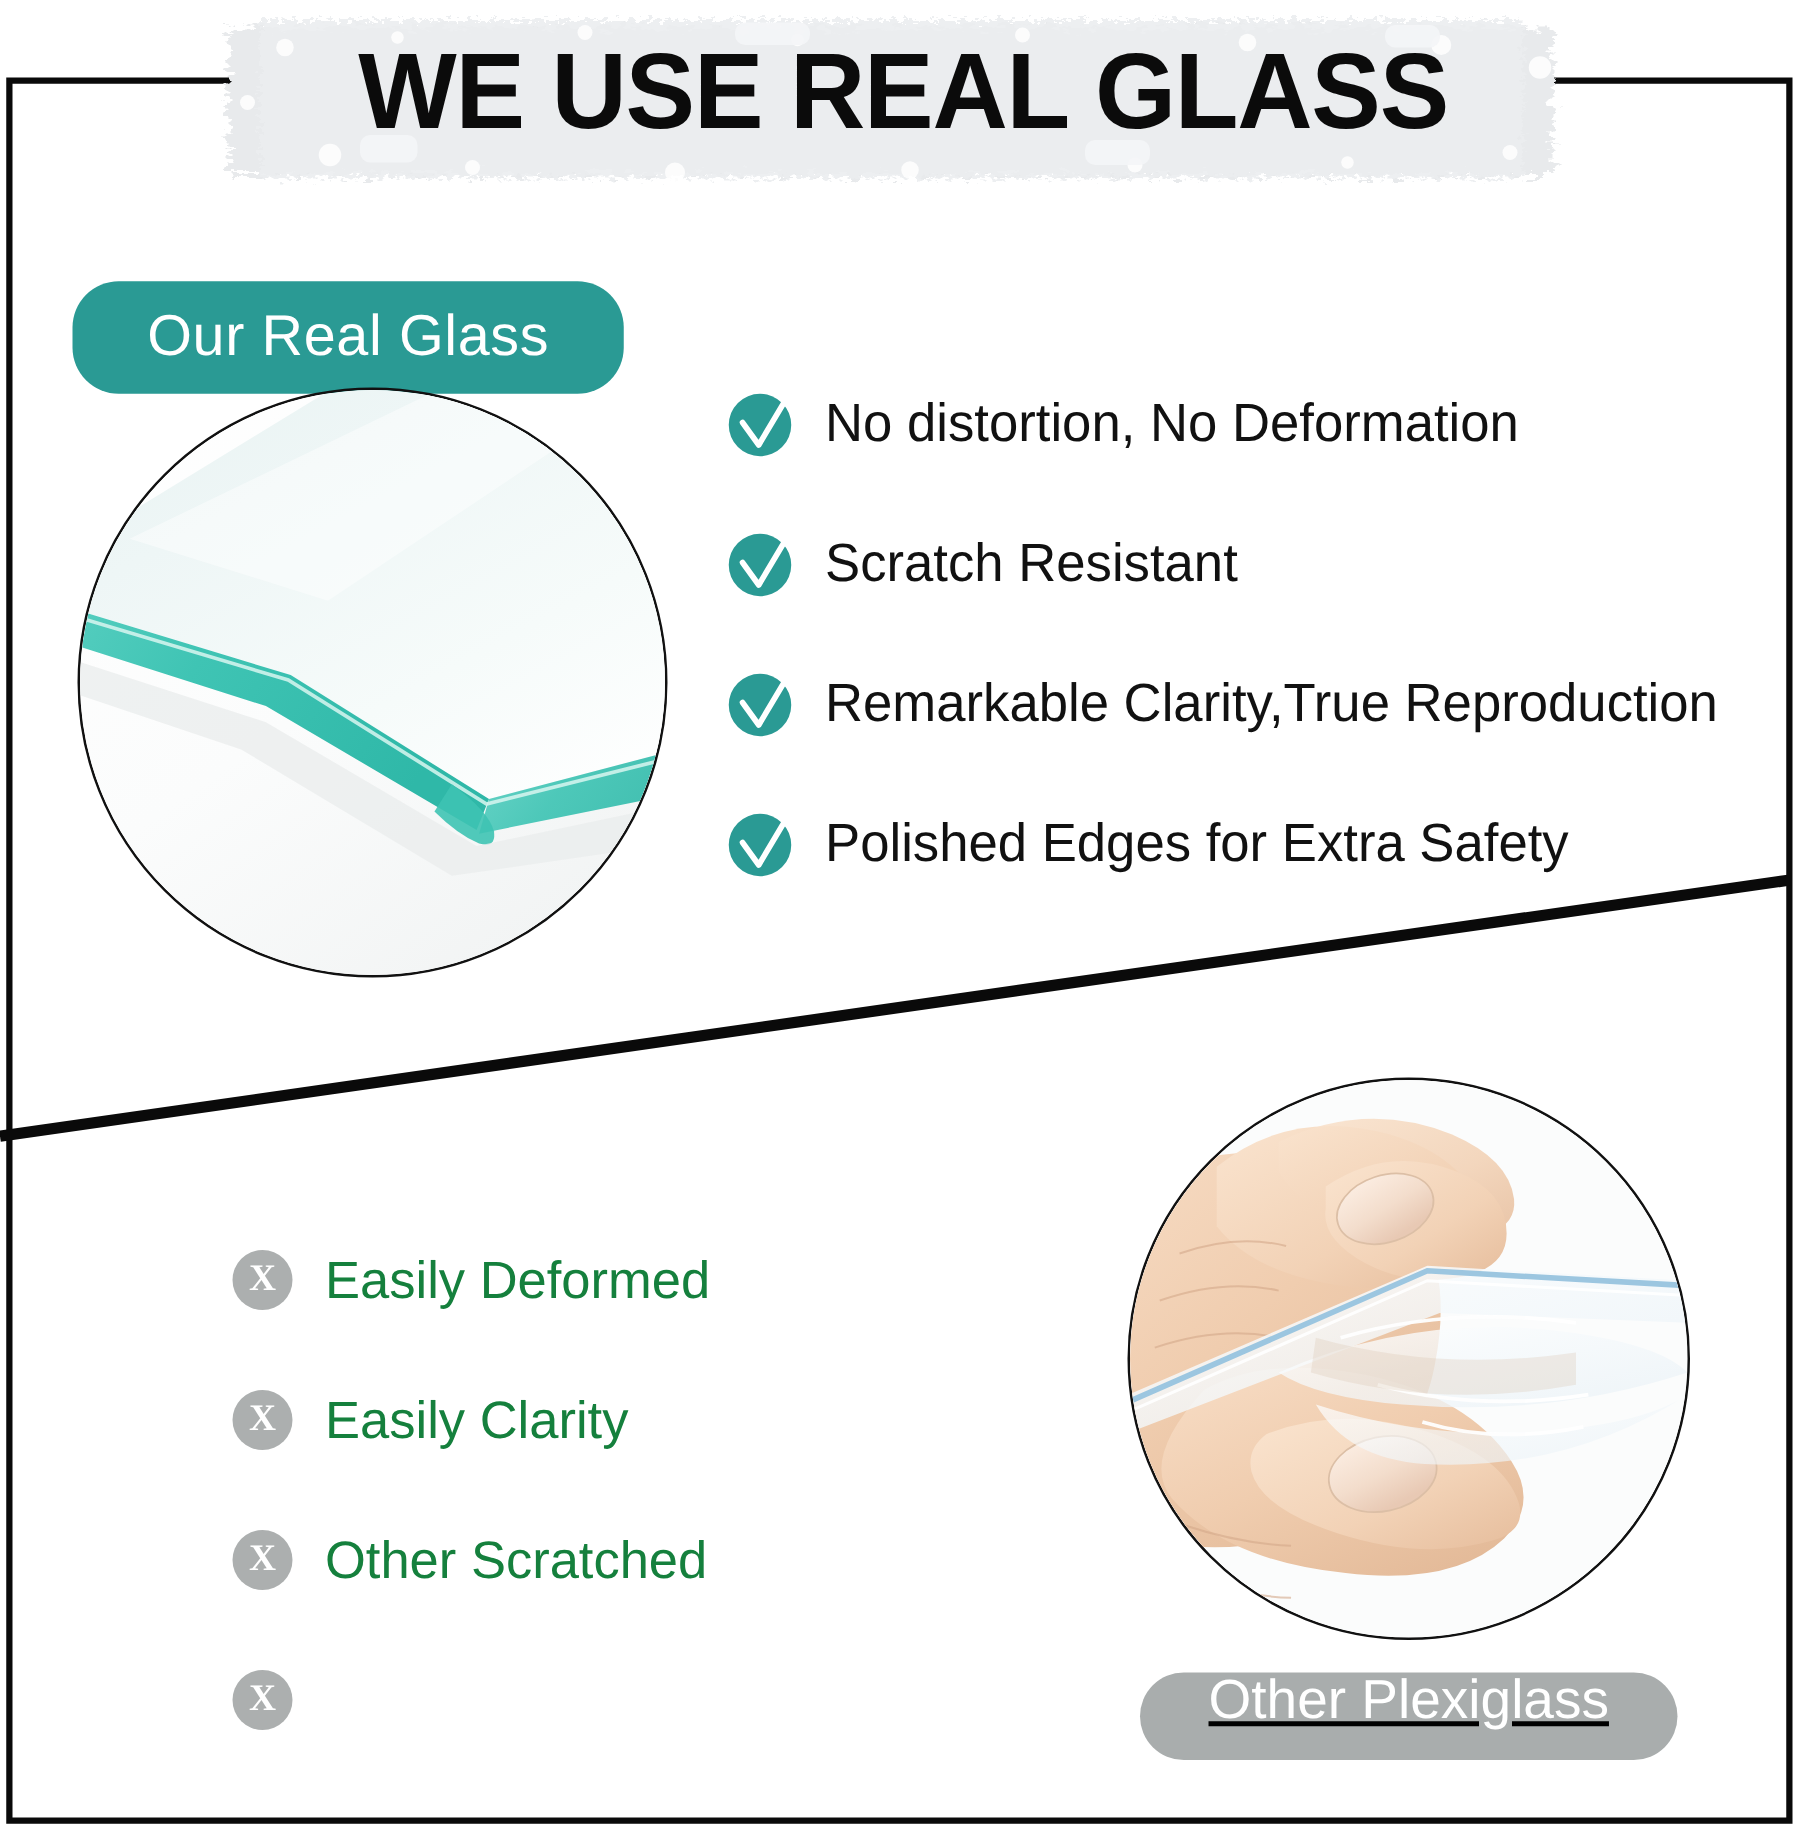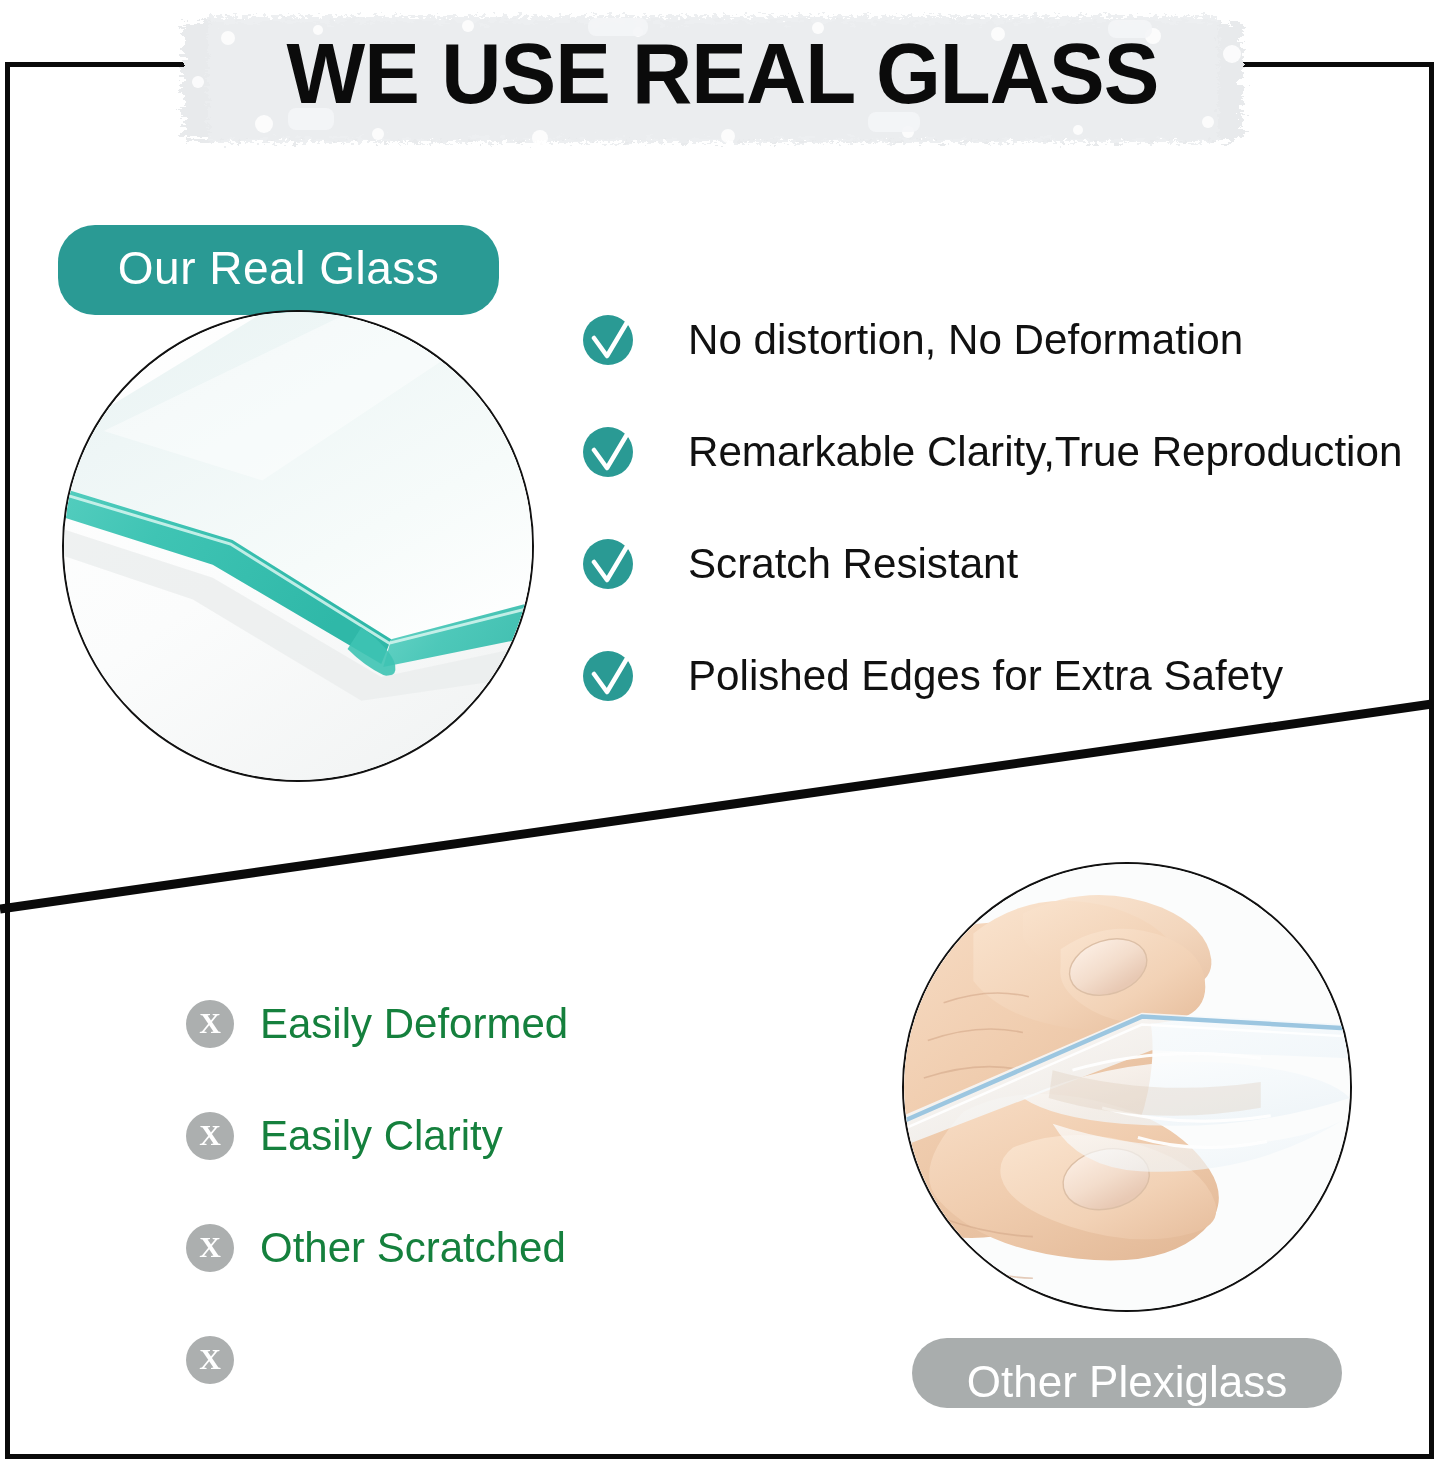--- a/index.html
+++ b/index.html
@@ -87,22 +87,23 @@
 
   
   .pill-gray {
     position:absolute;
     left:912px; top:1338px;
     width:430px; height:70px;
     border-radius:35px;
     background:#a9adad;
     z-index:5;
     display:flex;
-    align-items:flex-end;
+    align-items:flex-start;
     justify-content:center;
+    text-decoration:underline;
   }
   .pill-gray .pill-label {
     color:#ffffff;
     font-size:44px;
     font-weight:400;
     line-height:1;
     padding-bottom:4px;
   }
 
   
@@ -121,21 +122,20 @@
   .benefits {
     position:absolute;
     left:582px; top:283px;
     width:852px;
     z-index:5;
   }
   .benefit-row {
     display:flex;
     align-items:center;
     height:112px;
-    gap:28px;
   }
   .check-icon {
     flex:0 0 auto;
     width:54px; height:54px;
     margin-right:24px;
     position:relative;
   }
   .check-icon svg { display:block; }
   .benefit-label {
     font-size:43px;
@@ -297,31 +297,31 @@
       <span class="benefit-label">No distortion, No Deformation</span>
     </div>
 
     <div class="benefit-row">
       <span class="check-icon">
         <svg width="54" height="54" viewBox="0 0 54 54" xmlns="http://www.w3.org/2000/svg">
           <circle cx="26" cy="28" r="25" fill="#2a9a94"></circle>
           <path d="M 12 26 L 25 44 L 50 2" fill="none" stroke="#ffffff" stroke-width="4.5" stroke-linecap="round" stroke-linejoin="round"></path>
         </svg>
       </span>
-      <span class="benefit-label">Remarkable Clarity,True Reproduction</span>
+      <span class="benefit-label">Scratch Resistant</span>
     </div>
 
     <div class="benefit-row">
       <span class="check-icon">
         <svg width="54" height="54" viewBox="0 0 54 54" xmlns="http://www.w3.org/2000/svg">
           <circle cx="26" cy="28" r="25" fill="#2a9a94"></circle>
           <path d="M 12 26 L 25 44 L 50 2" fill="none" stroke="#ffffff" stroke-width="4.5" stroke-linecap="round" stroke-linejoin="round"></path>
         </svg>
       </span>
-      <span class="benefit-label">Scratch Resistant</span>
+      <span class="benefit-label">Remarkable Clarity,True Reproduction</span>
     </div>
 
     <div class="benefit-row">
       <span class="check-icon">
         <svg width="54" height="54" viewBox="0 0 54 54" xmlns="http://www.w3.org/2000/svg">
           <circle cx="26" cy="28" r="25" fill="#2a9a94"></circle>
           <path d="M 12 26 L 25 44 L 50 2" fill="none" stroke="#ffffff" stroke-width="4.5" stroke-linecap="round" stroke-linejoin="round"></path>
         </svg>
       </span>
       <span class="benefit-label">Polished Edges for Extra Safety</span>

